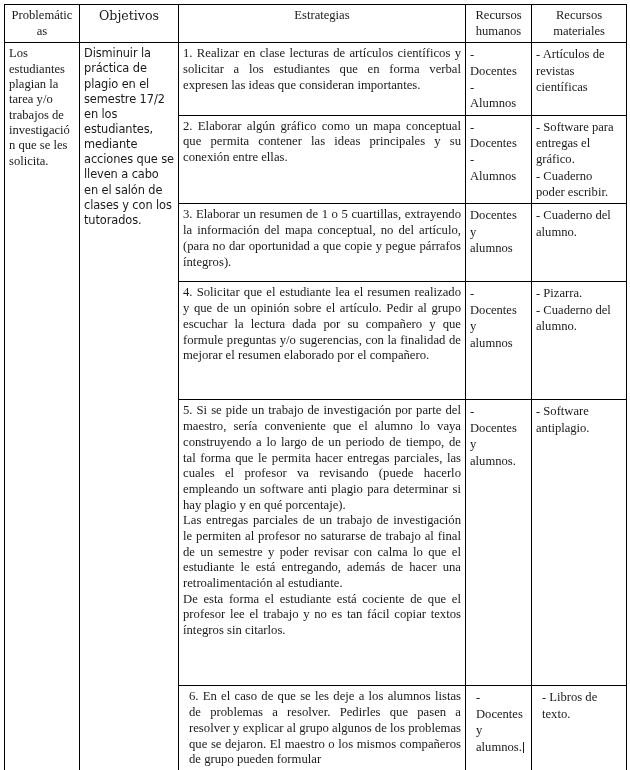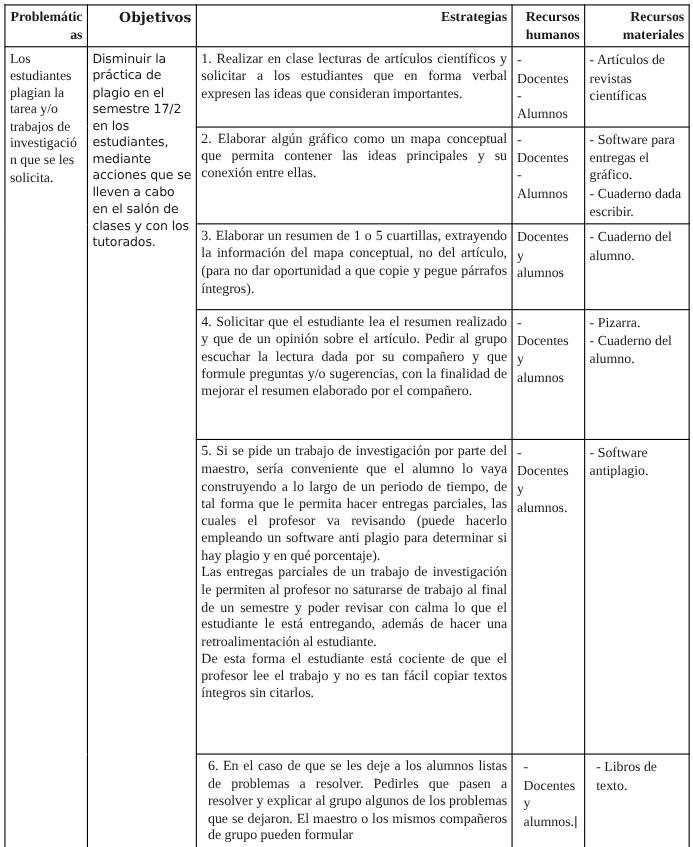--- a/index.html
+++ b/index.html
@@ -39,22 +39,22 @@
     hyphens: none;
   }
   
   col.c-prob { width: 75px; }
   col.c-obj  { width: 99px; }
   col.c-est  { width: 287px; }
   col.c-rh   { width: 66px; }
   col.c-rm   { width: 95px; }
 
   thead th {
-    font-weight: bold;
-    text-align: right;
+    font-weight: normal;
+    text-align: center;
     font-size: 12.6px;
     line-height: 1.24;
     padding-top: 4px;
     padding-bottom: 4px;
   }
   
   .cell-prob {
     font-family: "Liberation Serif", "DejaVu Serif", serif;
     text-align: left;
     margin-left: 32px;
@@ -150,21 +150,21 @@
           <p>2. Elaborar algún gráfico como un mapa conceptual que permita contener las ideas principales y su conexión entre ellas.</p>
         </td>
         <td class="cell-rh">
           <div>-</div>
           <div>Docentes</div>
           <div>-</div>
           <div>Alumnos</div>
         </td>
         <td class="cell-rm">
           <div>- Software para entregas el gráfico.</div>
-          <div>- Cuaderno dada escribir.</div>
+          <div>- Cuaderno poder escribir.</div>
         </td>
       </tr>
 
       <tr class="r3">
         <td class="cell-est">
           <p>3. Elaborar un resumen de 1 o 5 cuartillas, extrayendo la información del mapa conceptual, no del artículo, (para no dar oportunidad a que copie y pegue párrafos íntegros).</p>
         </td>
         <td class="cell-rh">
           <div>Docentes</div>
           <div>y</div>

